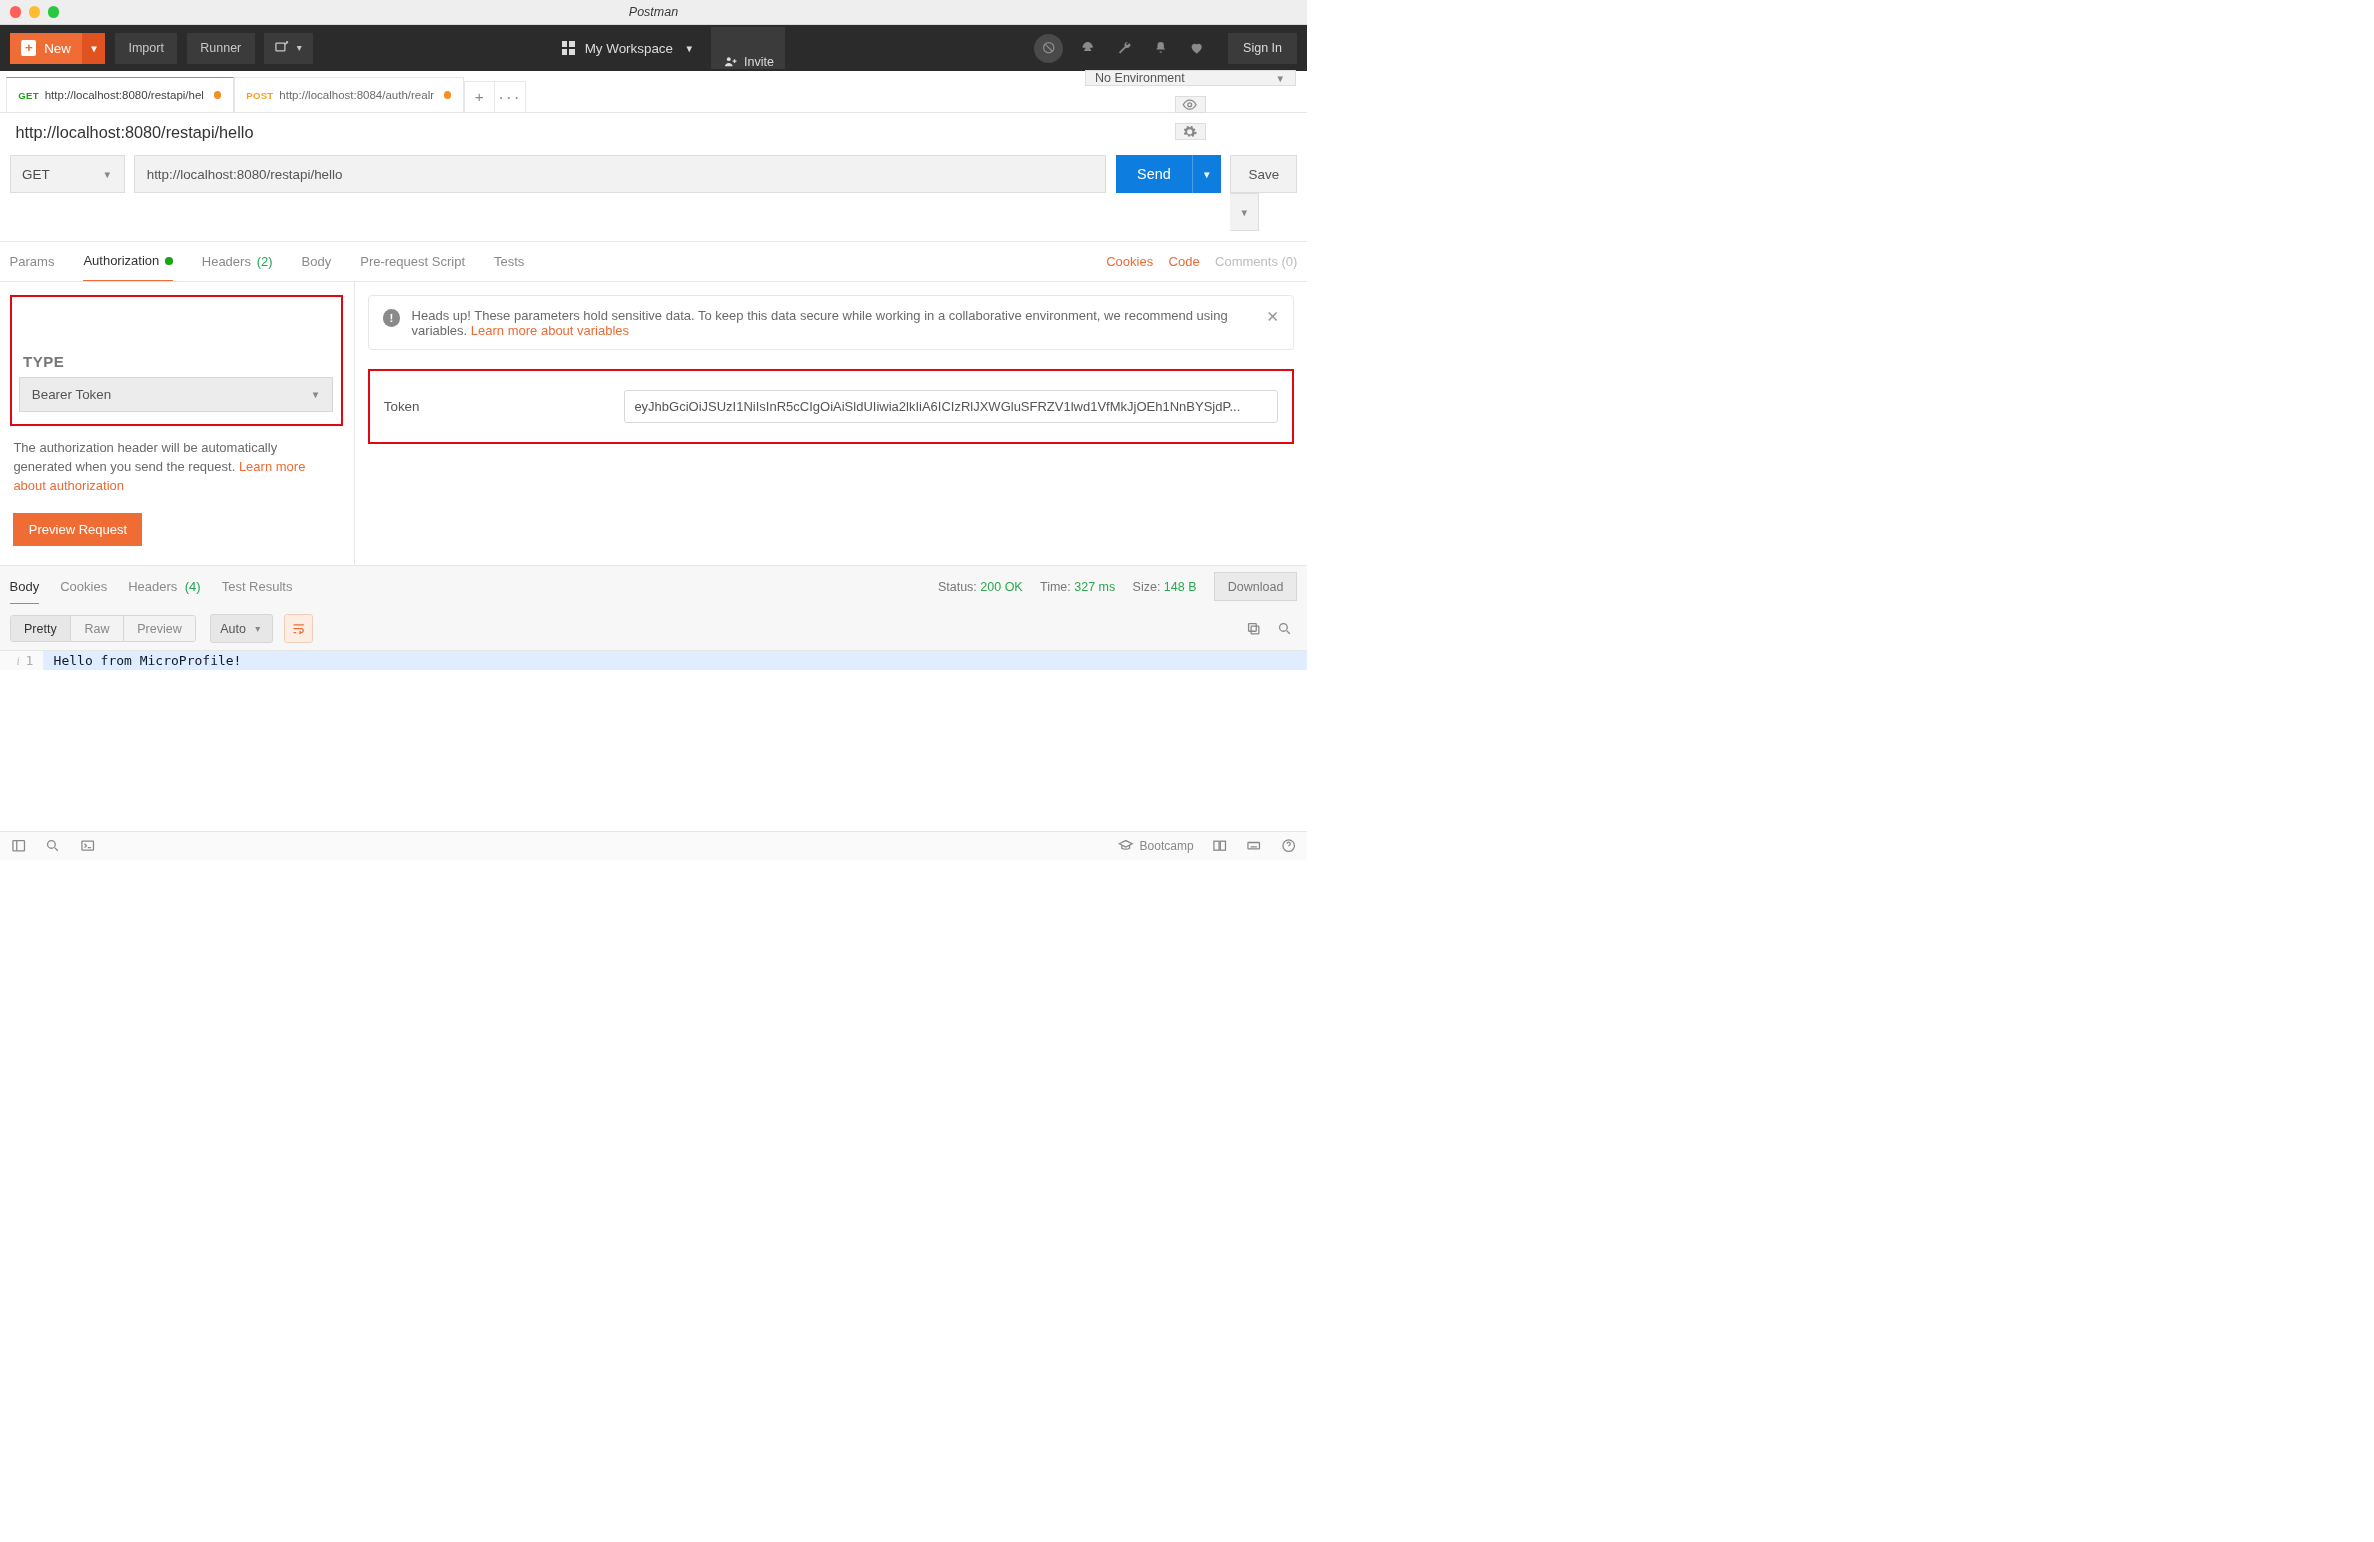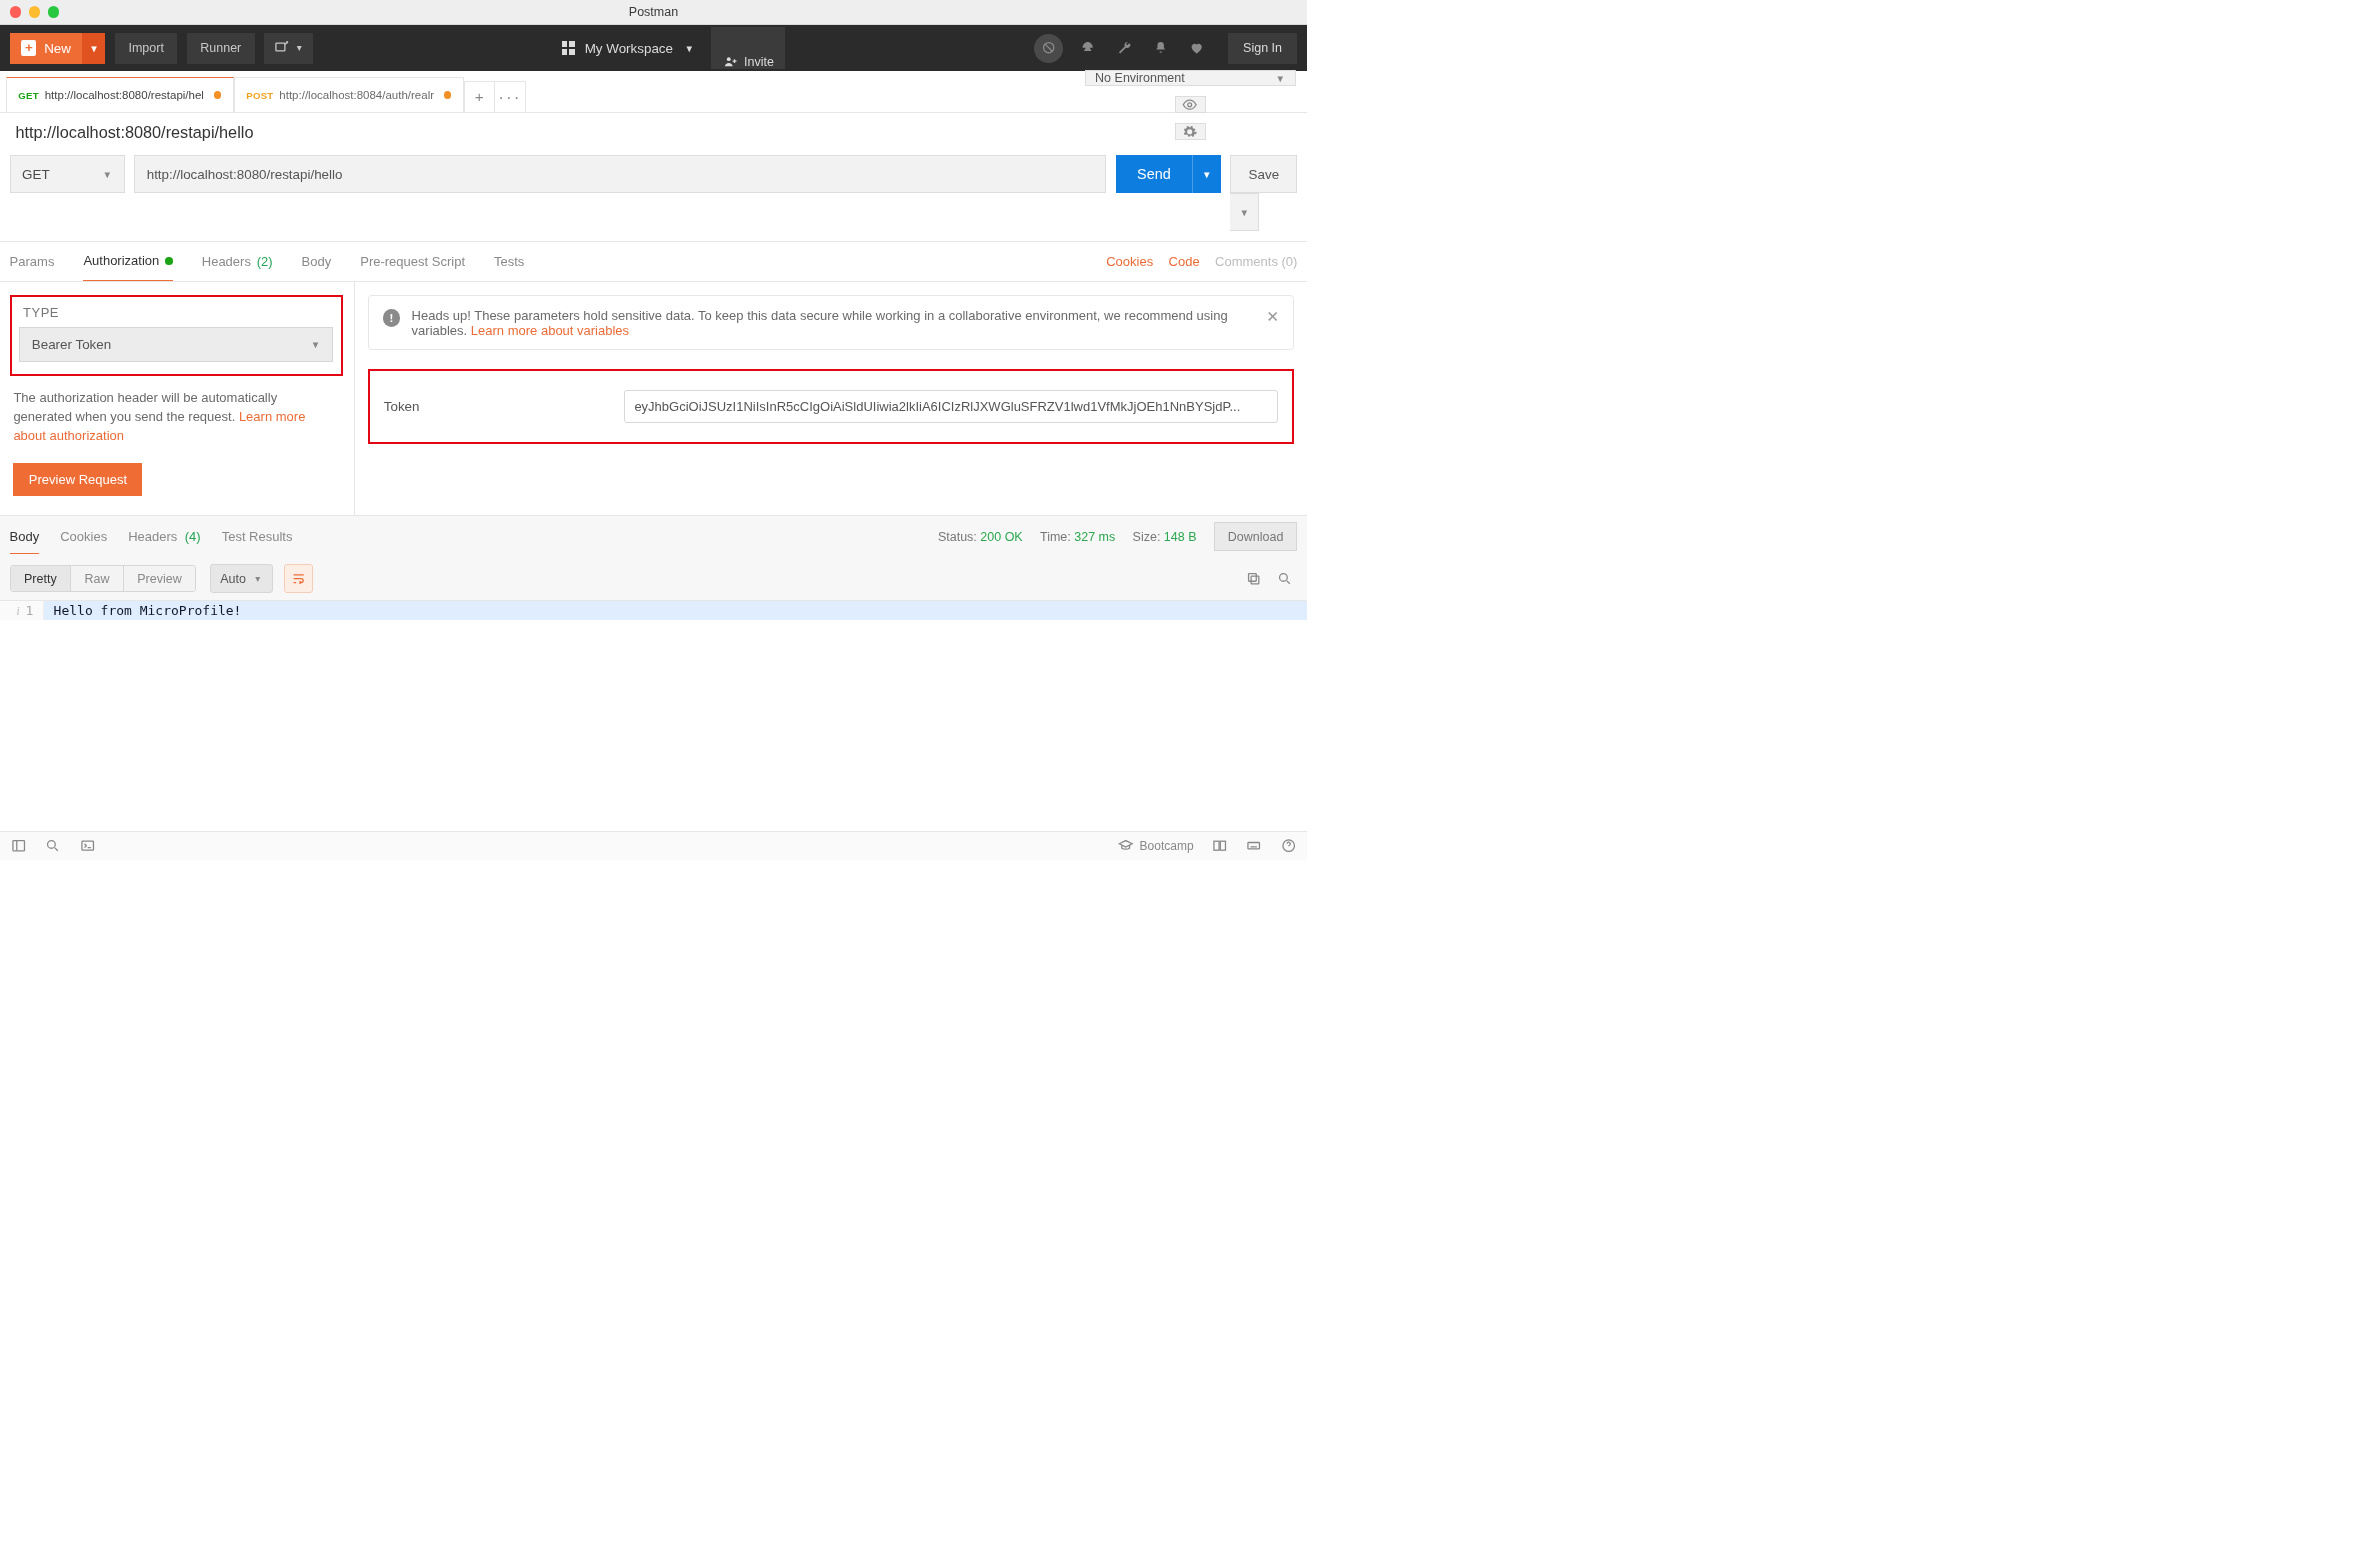--- a/index.html
+++ b/index.html
@@ -18,21 +18,21 @@
     --link: #ec6b35;
     --green-dot: #1aa313;
     --status-green: #2aa84e;
     --highlight-red: #e30613;
   }
   * { box-sizing: border-box; }
   html, body { margin:0; padding:0; height:100%; font-family: -apple-system, "Helvetica Neue", Arial, sans-serif; font-size:13.4px; color:var(--text-default); }
   body { display:flex; flex-direction:column; background:#fff; height:860px; width:1307px; }
 
   
-  .titlebar { height:25px; background:#eeeeee; border-bottom:1px solid #d9d9d9; display:flex; align-items:center; position:relative; }
+  .titlebar { height:25px; background:#eeeeee; border-bottom:1px solid #d9d9d9; display:flex; align-items:center; position:relative;font-style:italic; }
   .traffic { display:flex; gap:7.7px; padding-left:9.6px; }
   .traffic span { width:11.5px; height:11.5px; border-radius:50%; display:inline-block; }
   .tl-red{background:#ff5f57;} .tl-yellow{background:#febc2e;} .tl-green{background:#28c840;}
   .titlebar-title { position:absolute; left:0; right:0; text-align:center; font-size:12.5px; color:#3a3a3a; font-weight:400; }
 
   
   .header { height:46px; background:var(--toolbar-dark); display:flex; align-items:center; padding:0 9.6px; color:#cfcfcf; gap:9.6px;}
   .btn-orange { background:var(--postman-orange); color:#fff; height:31px; border:none; display:flex; align-items:center; gap:7.7px; padding:0 11.5px; font-size:13.4px; cursor:pointer;}
   .btn-orange .plus-box{ width:15.4px; height:15.4px; background:#fff; color:var(--postman-orange); border-radius:1.9px; display:flex; align-items:center; justify-content:center; font-weight:bold; font-size:13.4px; line-height:1;}
   .btn-orange-caret { background:#e05320; color:#fff; height:31px; width:23px; border:none; display:flex; align-items:center; justify-content:center; font-size:9.6px; cursor:pointer;}
@@ -83,21 +83,21 @@
   .rs-right { margin-left:auto; display:flex; gap:15.4px; align-items:center;}
   .rs-right a{ color:var(--link); text-decoration:none; cursor:pointer; font-size:13px;}
   .rs-right .disabled{ color:#bcbcbc; }
   .count-green{ color:#23a455; font-weight:500;}
   .green-dot{ width:7.7px; height:7.7px; background:var(--green-dot); border-radius:50%; display:inline-block;}
 
   
   .auth-area { display:flex; min-height:231px;}
   .auth-left { width:355px; border-right:1px solid var(--border-light); padding:13.4px 11.5px 19px 9.6px;}
   .type-box { border:2.9px solid var(--highlight-red); padding:7.7px 7.7px 11.5px; }
-  .type-label { text-transform:uppercase; font-size:13px; letter-spacing:0.5px; color:#777; font-weight:400; margin-bottom:7.7px; margin-left:3.8px;}
+  .type-label { text-transform:uppercase; font-size:15px; letter-spacing:0.5px; color:#777; font-weight:700; margin-bottom:7.7px; margin-left:3.8px;margin-top:48px;}
   .type-select { background:#ececec; border:1px solid #d6d6d6; height:35px; display:flex; align-items:center; justify-content:space-between; padding:0 11.5px; color:#555; cursor:pointer; font-size:13.4px;}
   .auth-desc { font-size:13px; color:#6a6a6a; line-height:1.45; margin:13.4px 3.8px 17.3px;}
   .auth-desc a{ color:var(--link); text-decoration:none; cursor:pointer;}
   .btn-preview { background:var(--postman-orange); color:#fff; border:none; height:33px; padding:0 15.4px; font-size:13px; cursor:pointer; margin-left:3.8px;}
 
   .auth-right { flex:1; padding:13.4px 13.4px 19px; display:flex; flex-direction:column; gap:19px;}
   .heads-up { border:1px solid var(--border-light); border-radius:3.8px; padding:11.5px 13.4px; display:flex; gap:11.5px; align-items:flex-start; font-size:13px; color:#6a6a6a;}
   .heads-up .info-icon{ width:17.3px; height:17.3px; border-radius:50%; background:#8a8a8a; color:#fff; font-size:11.5px; font-weight:bold; display:flex; align-items:center; justify-content:center; flex-shrink:0; margin-top:1.9px;}
   .heads-up a{ color:var(--link); text-decoration:none;}
   .heads-up .close{ margin-left:auto; color:#999; font-size:15.4px; cursor:pointer;}

